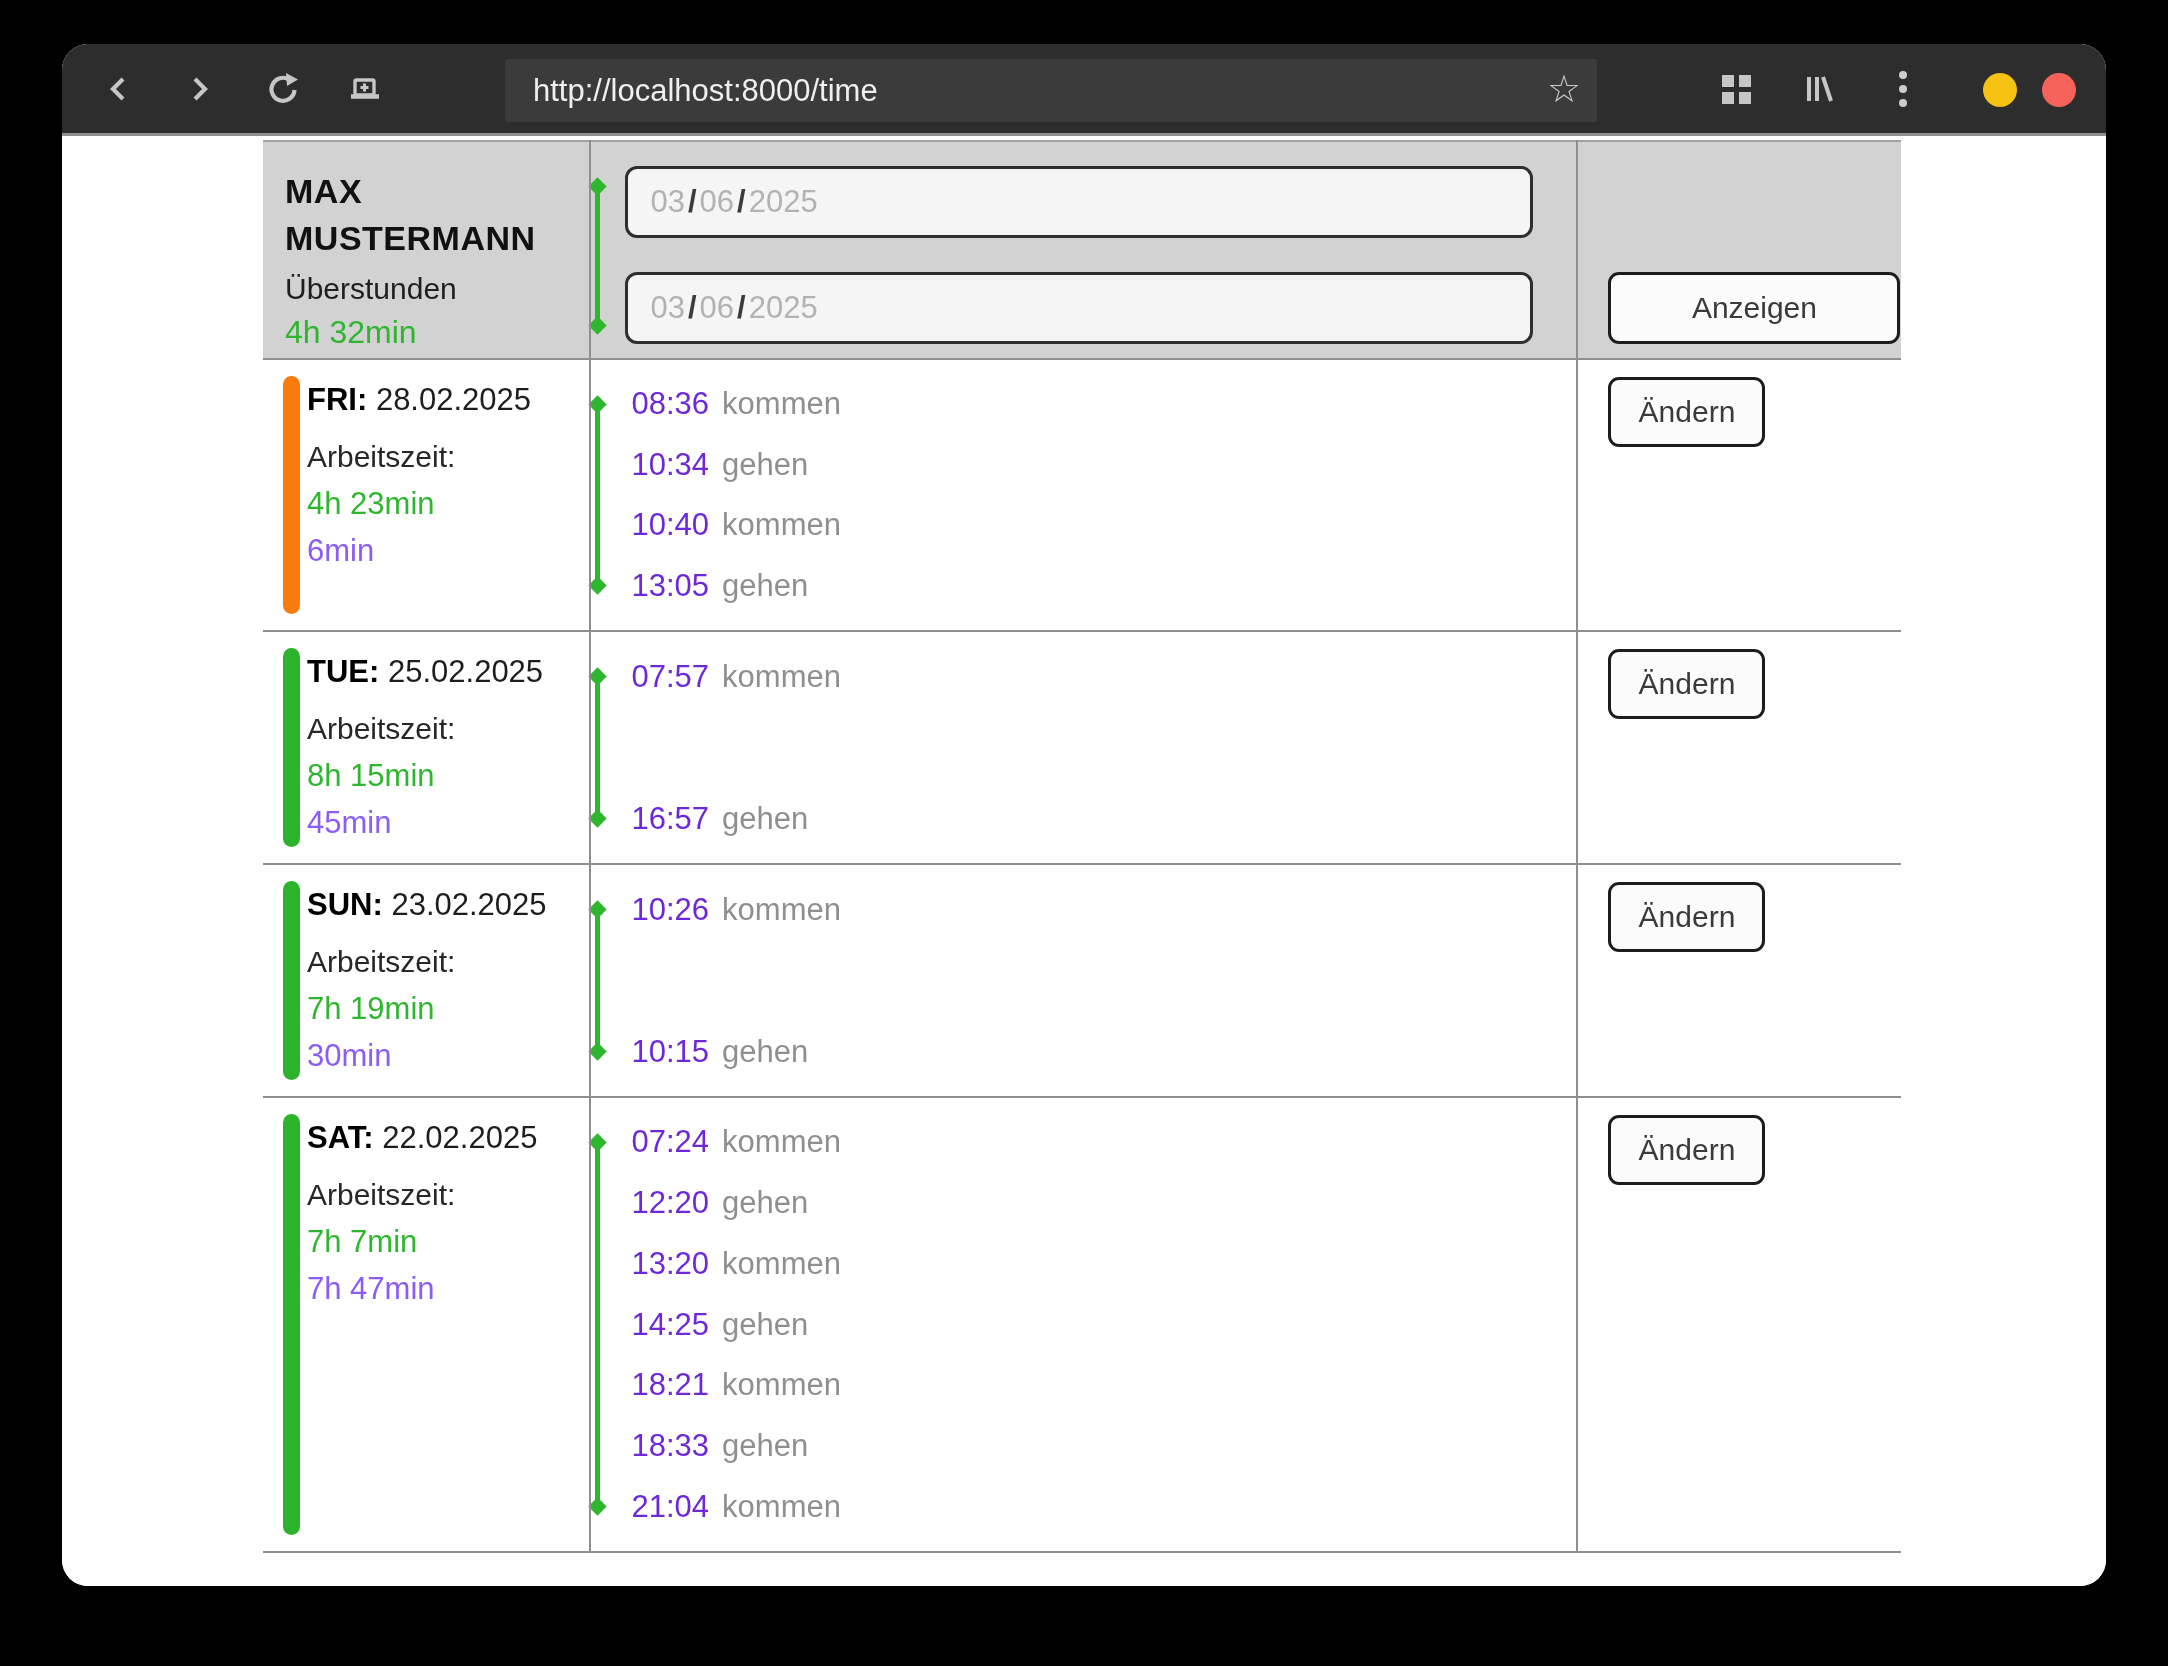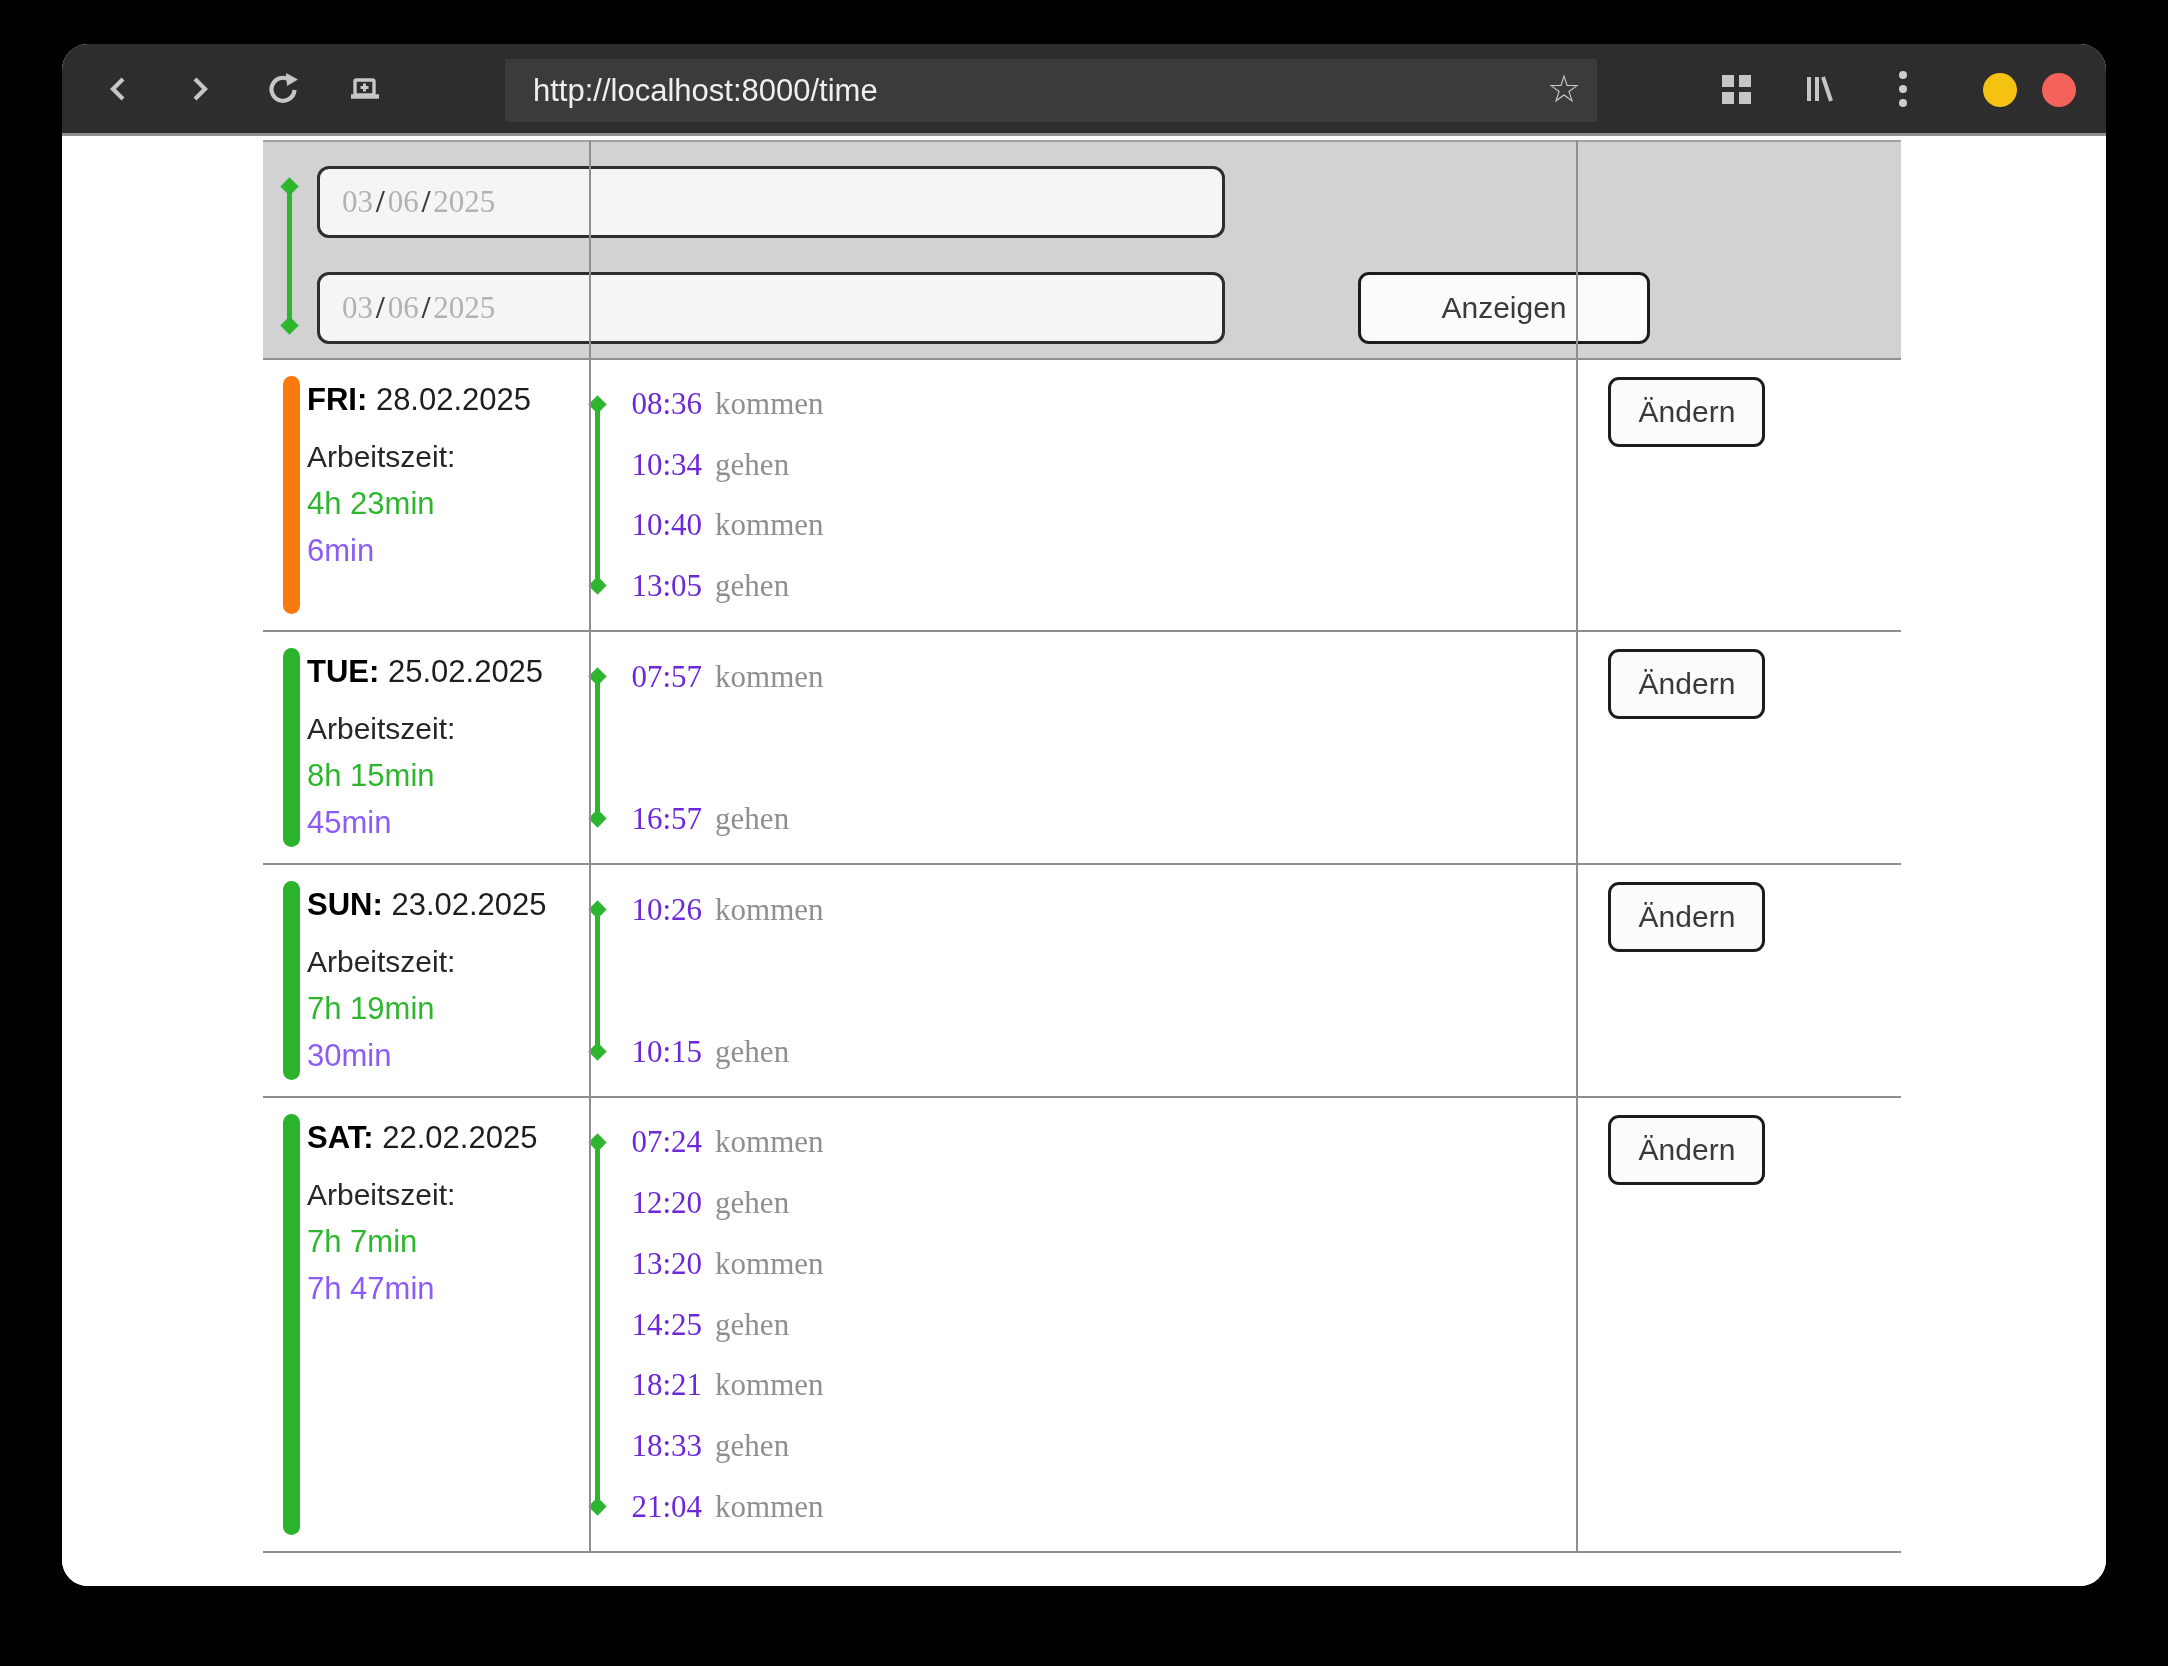--- a/index.html
+++ b/index.html
@@ -52,21 +52,21 @@
   }
   .nav .mid { margin: 0 auto; }
   .nav span { cursor: pointer; }
   .timetable {
     position: relative; margin: 4px 205px 0 201px; width: 1638px;
   }
   .vline { position: absolute; top: 0; bottom: 0; width: 2px; background: #8f8f8f; z-index: 5; }
   .v1 { left: 326px; } .v2 { left: 1313px; }
   .row { display: flex; position: relative; border-bottom: 2px solid #8f8f8f; }
   .c1 { width: 326px; position: relative; }
-  .c2 { width: 1080px; position: relative; font-family: Liberation Serif, serif; }
+  .c2 { width: 1080px; position: relative; }
   .c3 { width: 325px; position: relative; }
   
   .summary-row { height: 220px; background: #d2d2d2; border-top: 2px solid #a2a2a2; }
   .emp-block { padding: 26px 0 0 22px; width: 300px; }
   .emp-name { font-size: 34px; font-weight: 700; color: #111; line-height: 47px; letter-spacing: .5px; width: 260px; }
   .ot-label { margin-top: 10px; font-size: 30px; color: #1f1f1f; }
   .ot-value { margin-top: 8px; font-size: 32px; }
   .date-input {
     position: absolute; left: 54px; width: 908px; height: 72px;
     background: #f5f5f5; border: 3px solid #2e2e2e; border-radius: 12px;
@@ -169,20 +169,27 @@
   </div>
 
   <div class="content">
 
 
     <div class="timetable">
       <div class="vline v1"></div>
       <div class="vline v2"></div>
 
       <div class="row summary-row">
+        <div class="c1">
+          <div class="emp-block">
+            <div class="emp-name">MAX MUSTERMANN</div>
+            <div class="ot-label">Überstunden</div>
+            <div class="ot-value green-text" style="color: rgb(46, 182, 46);">4h 32min</div>
+          </div>
+        </div>
         <div class="c2">
           <div class="timeline tl-head">
             <span class="diamond top green-bg" style="background: rgb(46, 182, 46);"></span>
               <span class="tl-line green-bg" style="background: rgb(46, 182, 46);"></span>
               <span class="diamond bottom green-bg" style="background: rgb(46, 182, 46);"></span>
           </div>
           <div class="date-input di-1">
             <span class="ph">03</span>
               <span class="sl">/</span>
               <span class="ph">06</span>

